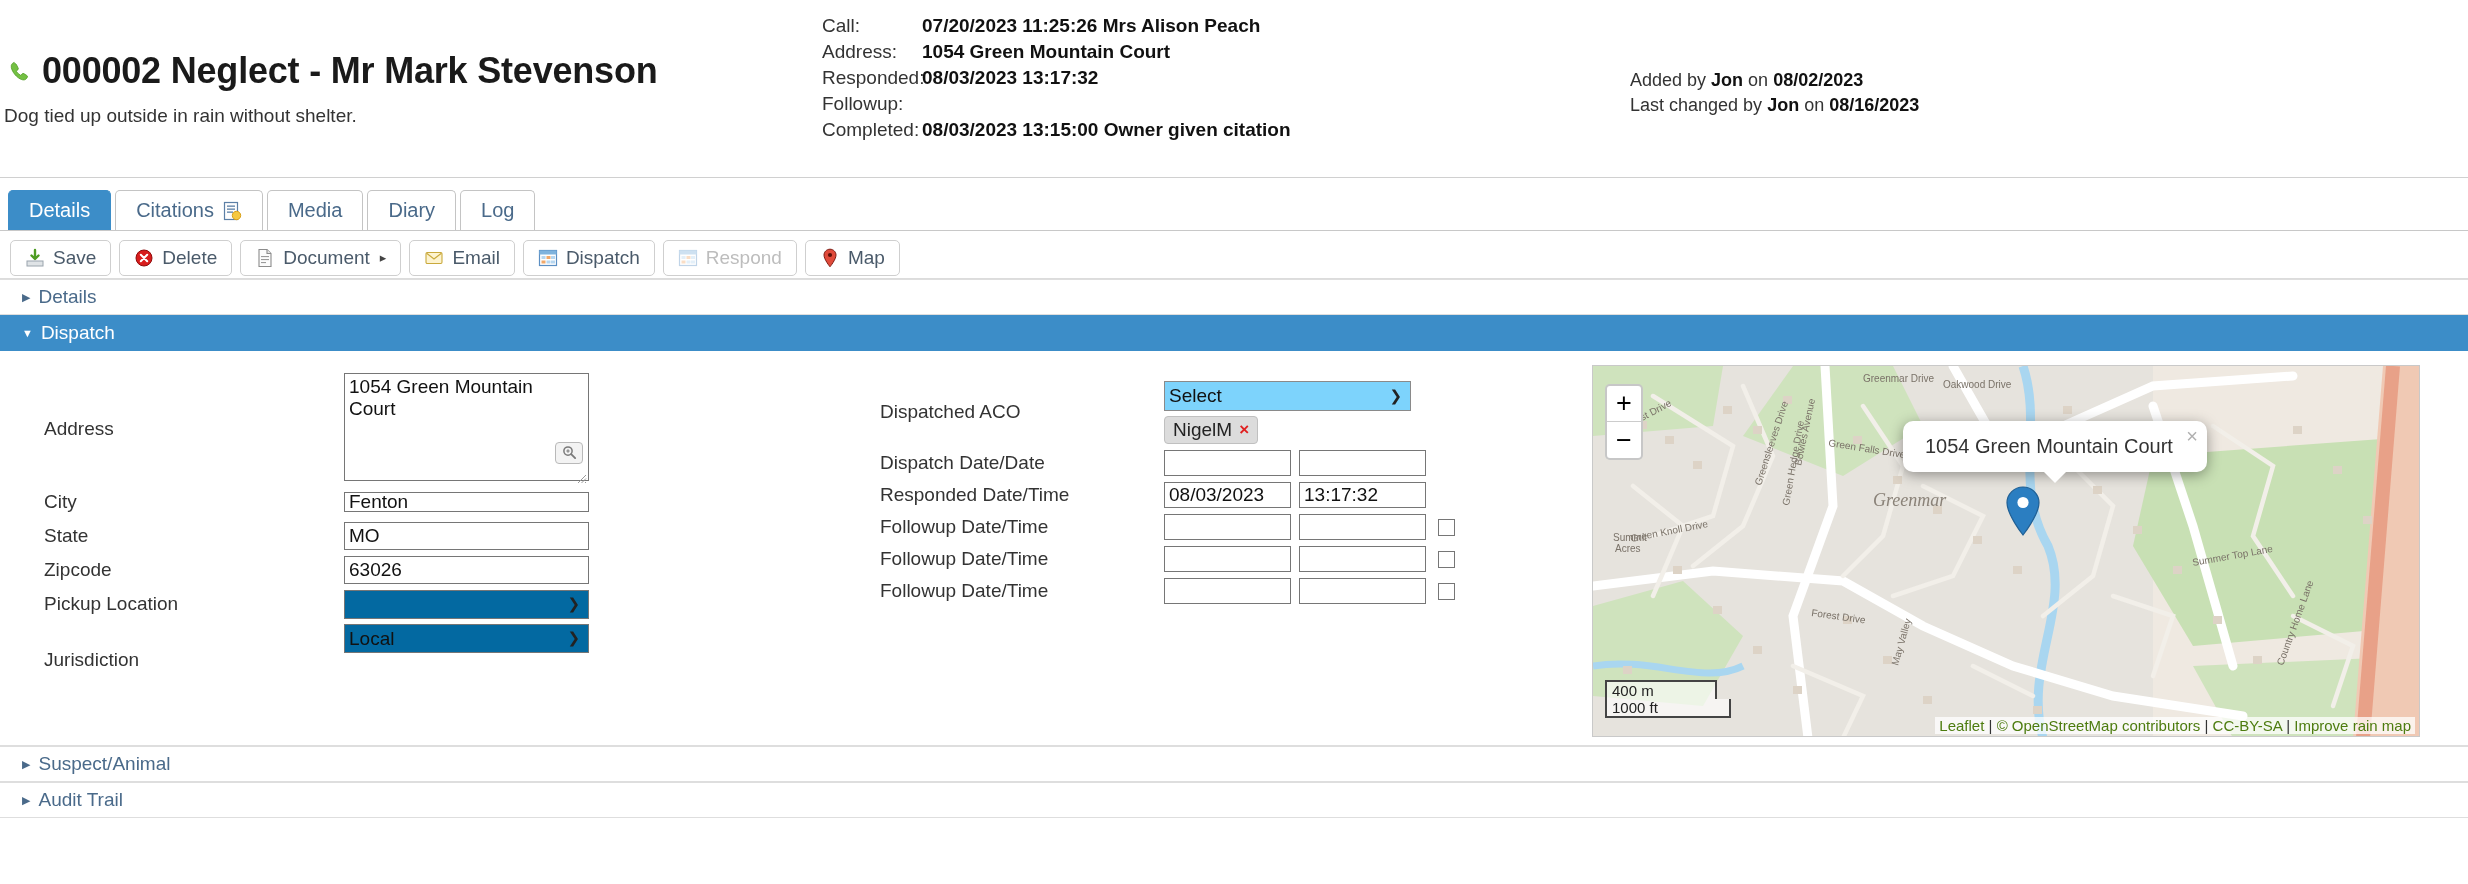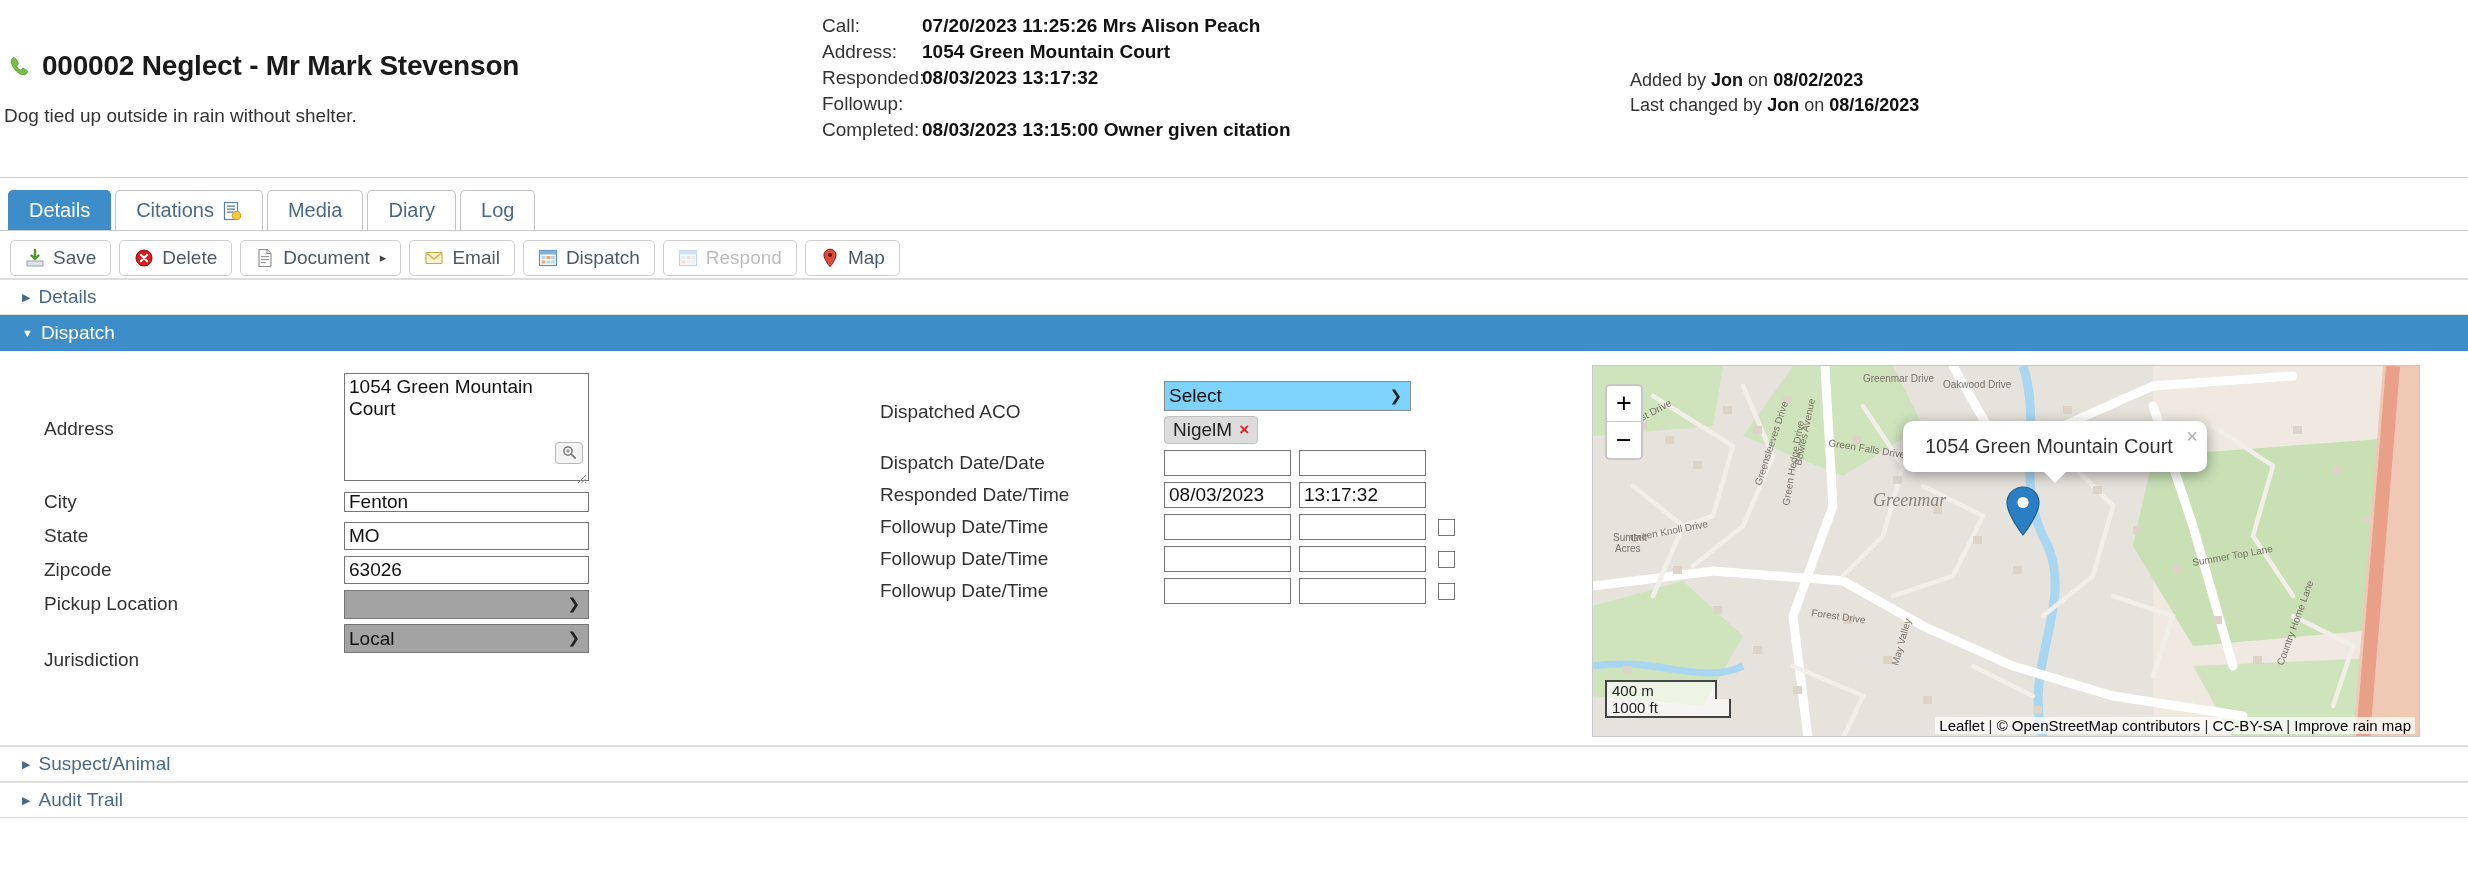--- a/index.html
+++ b/index.html
@@ -19,21 +19,21 @@
     height: 178px;
     border-bottom: 1px solid #d0d0d0;
   }
   .title-row {
     position: absolute;
     left: 8px; top: 50px;
     display: flex; align-items: center; gap: 10px;
   }
   .phone-icon { width: 24px; height: 24px; display:block; }
   .rec-title {
-    font-size: 28px;
+    font-size: 36px;
     font-weight: bold;
     color: #1a1a1a;
     letter-spacing: -0.2px;
     white-space: nowrap;
   }
   .rec-desc {
     position: absolute;
     left: 4px; top: 105px;
     font-size: 19px;
     color: #333;
@@ -157,21 +157,21 @@
     padding: 2px 4px;
     outline: none;
   }
   textarea { resize: none; line-height: 22px; }
   select {
     background: #7dd3fc;
     border: 1px solid #8a8a8a;
     padding: 3px 4px;
     -webkit-appearance: none; appearance: none;
   }
-  select.plain { background: #a3a3a3; border: 1px solid #767676; }
+  select.plain { background: #0369a1; border: 1px solid #767676; }
   .selwrap { position: relative; display: inline-block; }
   .selwrap .chev {
     position: absolute; right: 9px; top: 50%;
     transform: translateY(-50%);
     pointer-events: none;
     font-size: 15px; color: #222;
   }
 
   .addr-wrap { position: relative; display: inline-block; }
   .addr-btn {
@@ -266,21 +266,21 @@
   }
   .scalebar div.top { border: 2px solid #444; border-bottom: none; width: 112px; }
   .scalebar div.bot { width: 126px; }
   .attrib {
     position: absolute; right: 4px; bottom: 2px; z-index: 5;
     font-size: 15px; color: #333;
     background: rgba(255,255,255,.75);
     padding: 0 4px;
     white-space: nowrap;
   }
-  .attrib a { color: #000000; text-decoration: none; text-align: center; }
+  .attrib a { color: #4d7c0f; text-decoration: none; text-align: center; }
 </style>
 </head>
 <body>
 
 <div class="header">
 
   <div class="title-row">
     <span>
       <svg class="phone-icon" viewBox="0 0 24 24">
         <path d="M6.2 3.4c-1.3.4-2.6 1.6-2.9 3-.5 2.6 1.2 6.4 4 9.6 2.9 3.3 6.8 5.4 9.2 4.8 1.4-.4 2.5-1.6 2.9-2.9.2-.7 0-1-.6-1.4l-3-1.9c-.6-.4-1-.3-1.5.2l-1.1 1.2c-.3.3-.6.3-1 .1-1.3-.8-2.6-2-3.6-3.4-.3-.4-.2-.7.1-1l1.2-1c.5-.4.6-.9.3-1.5L8.4 5.5c-.4-.7-.8-.9-1.5-.8z" fill="#74c043"></path>

